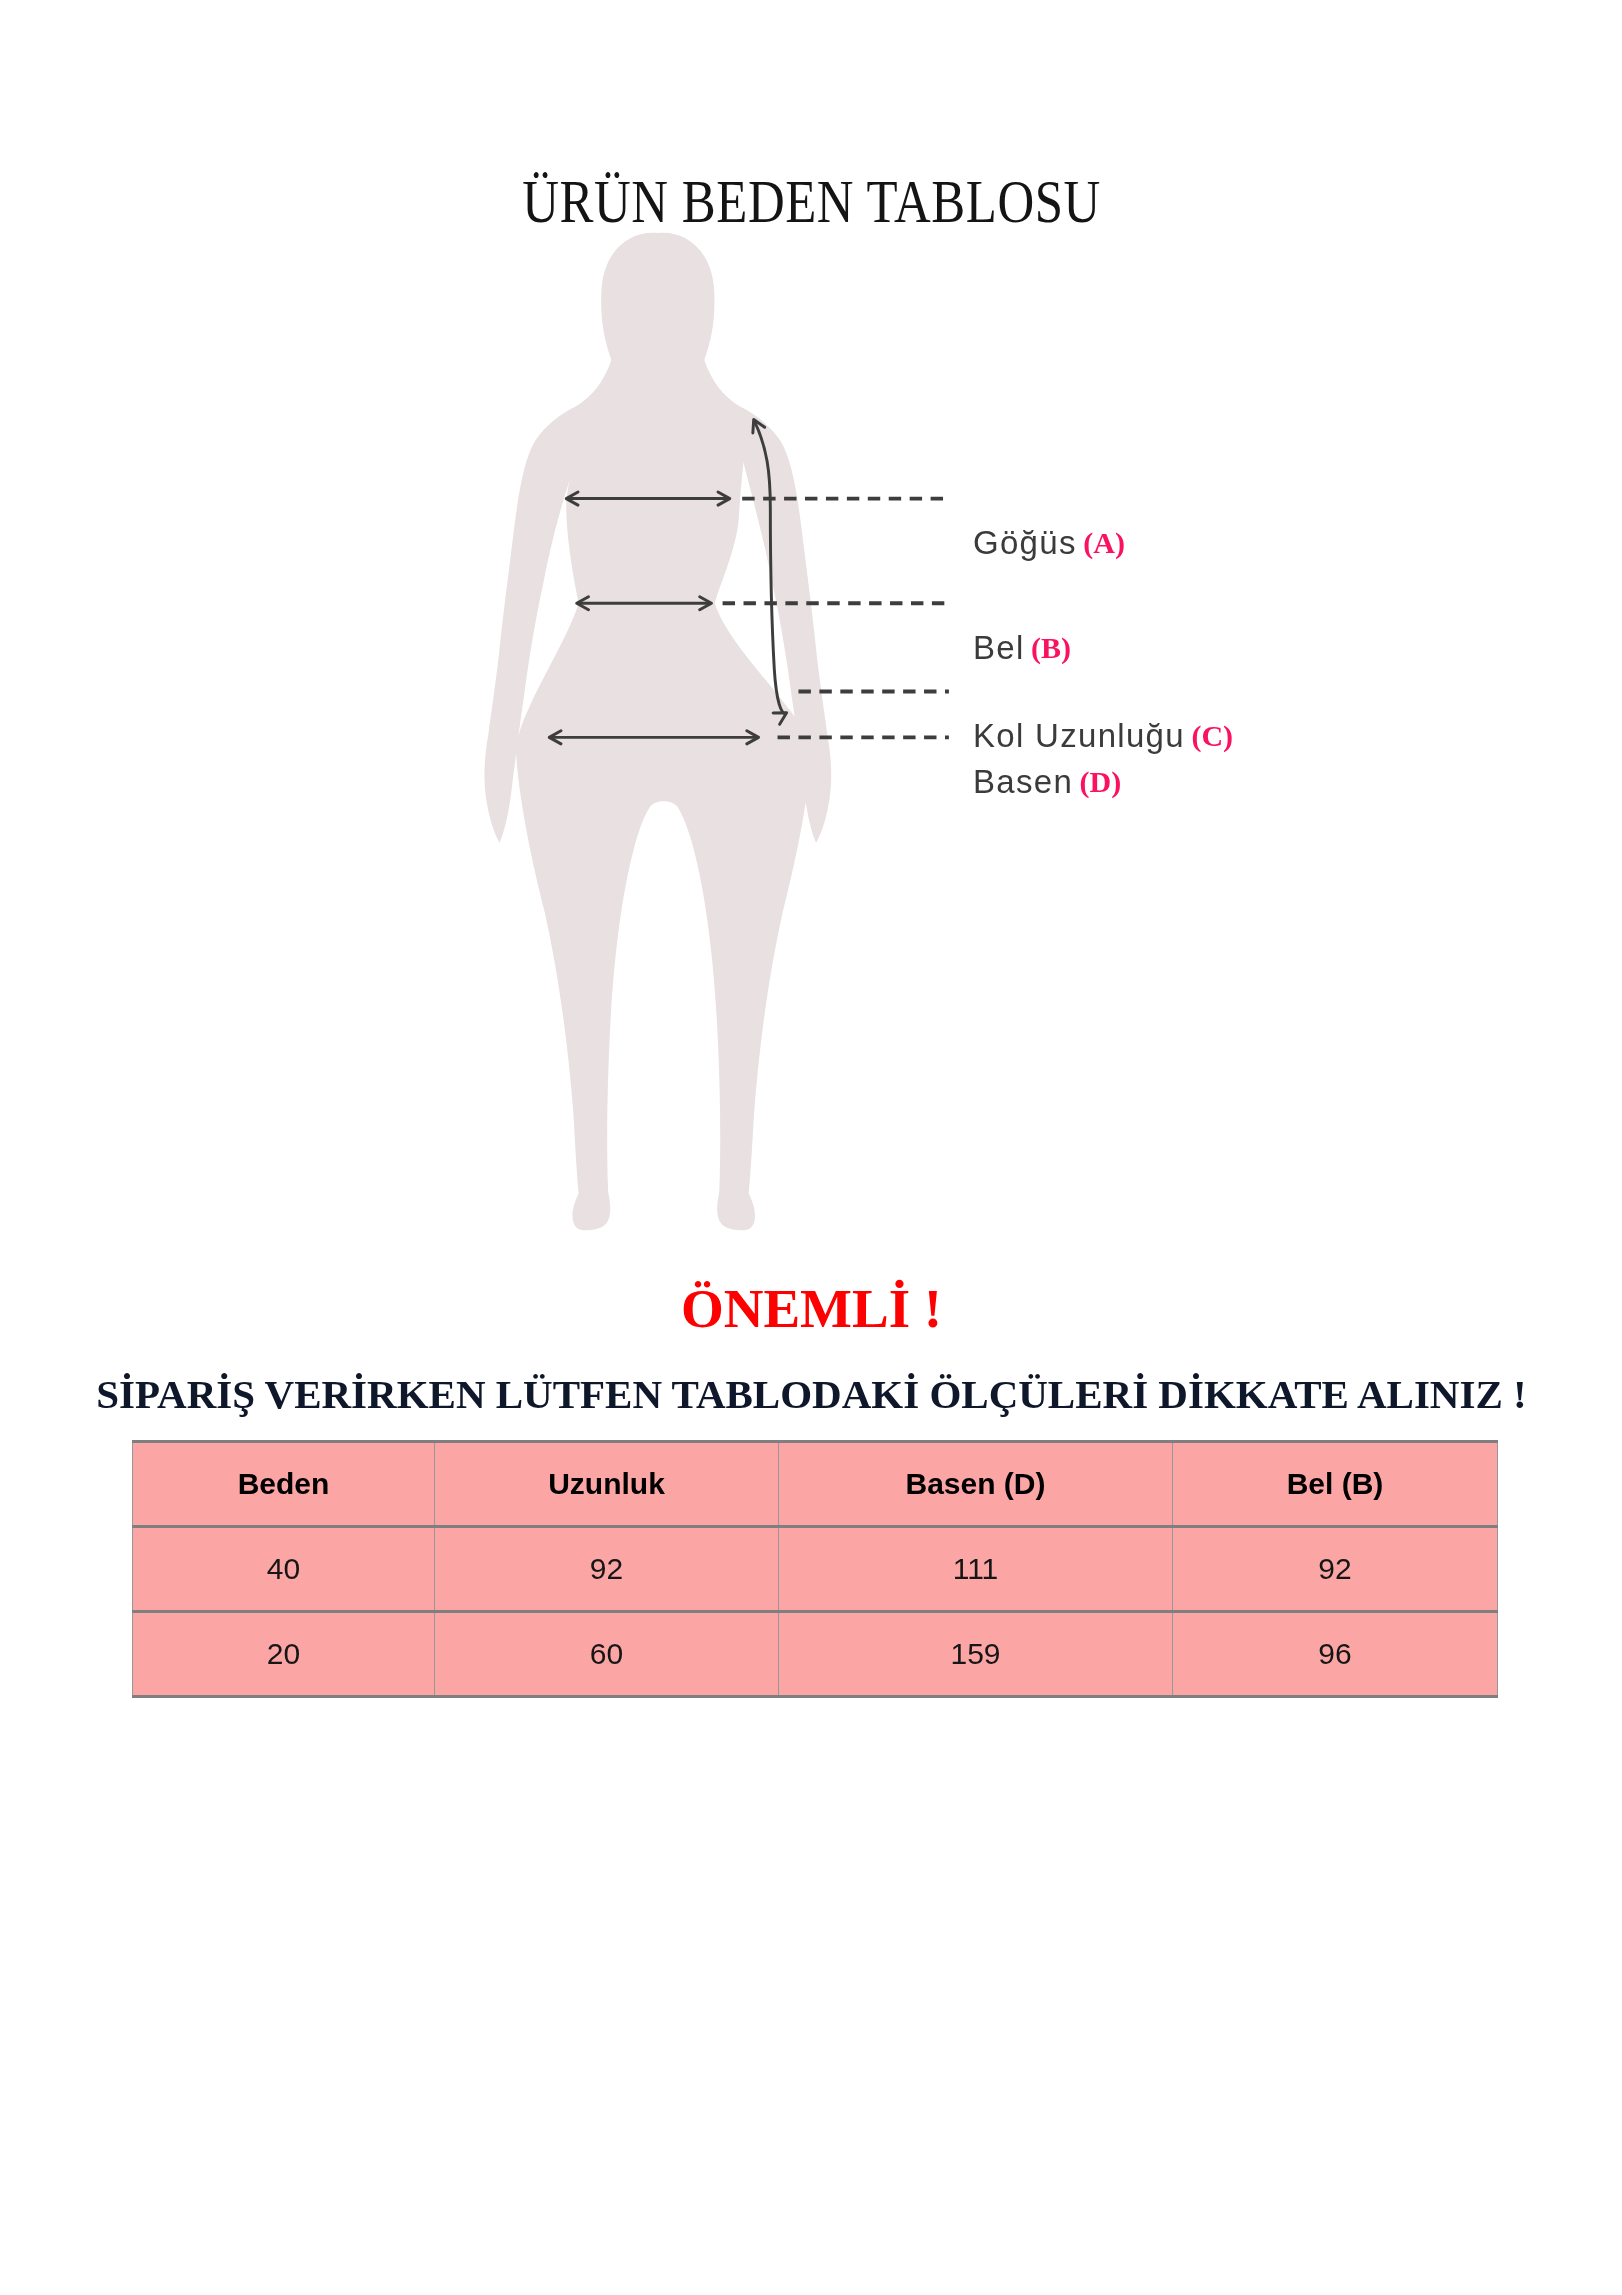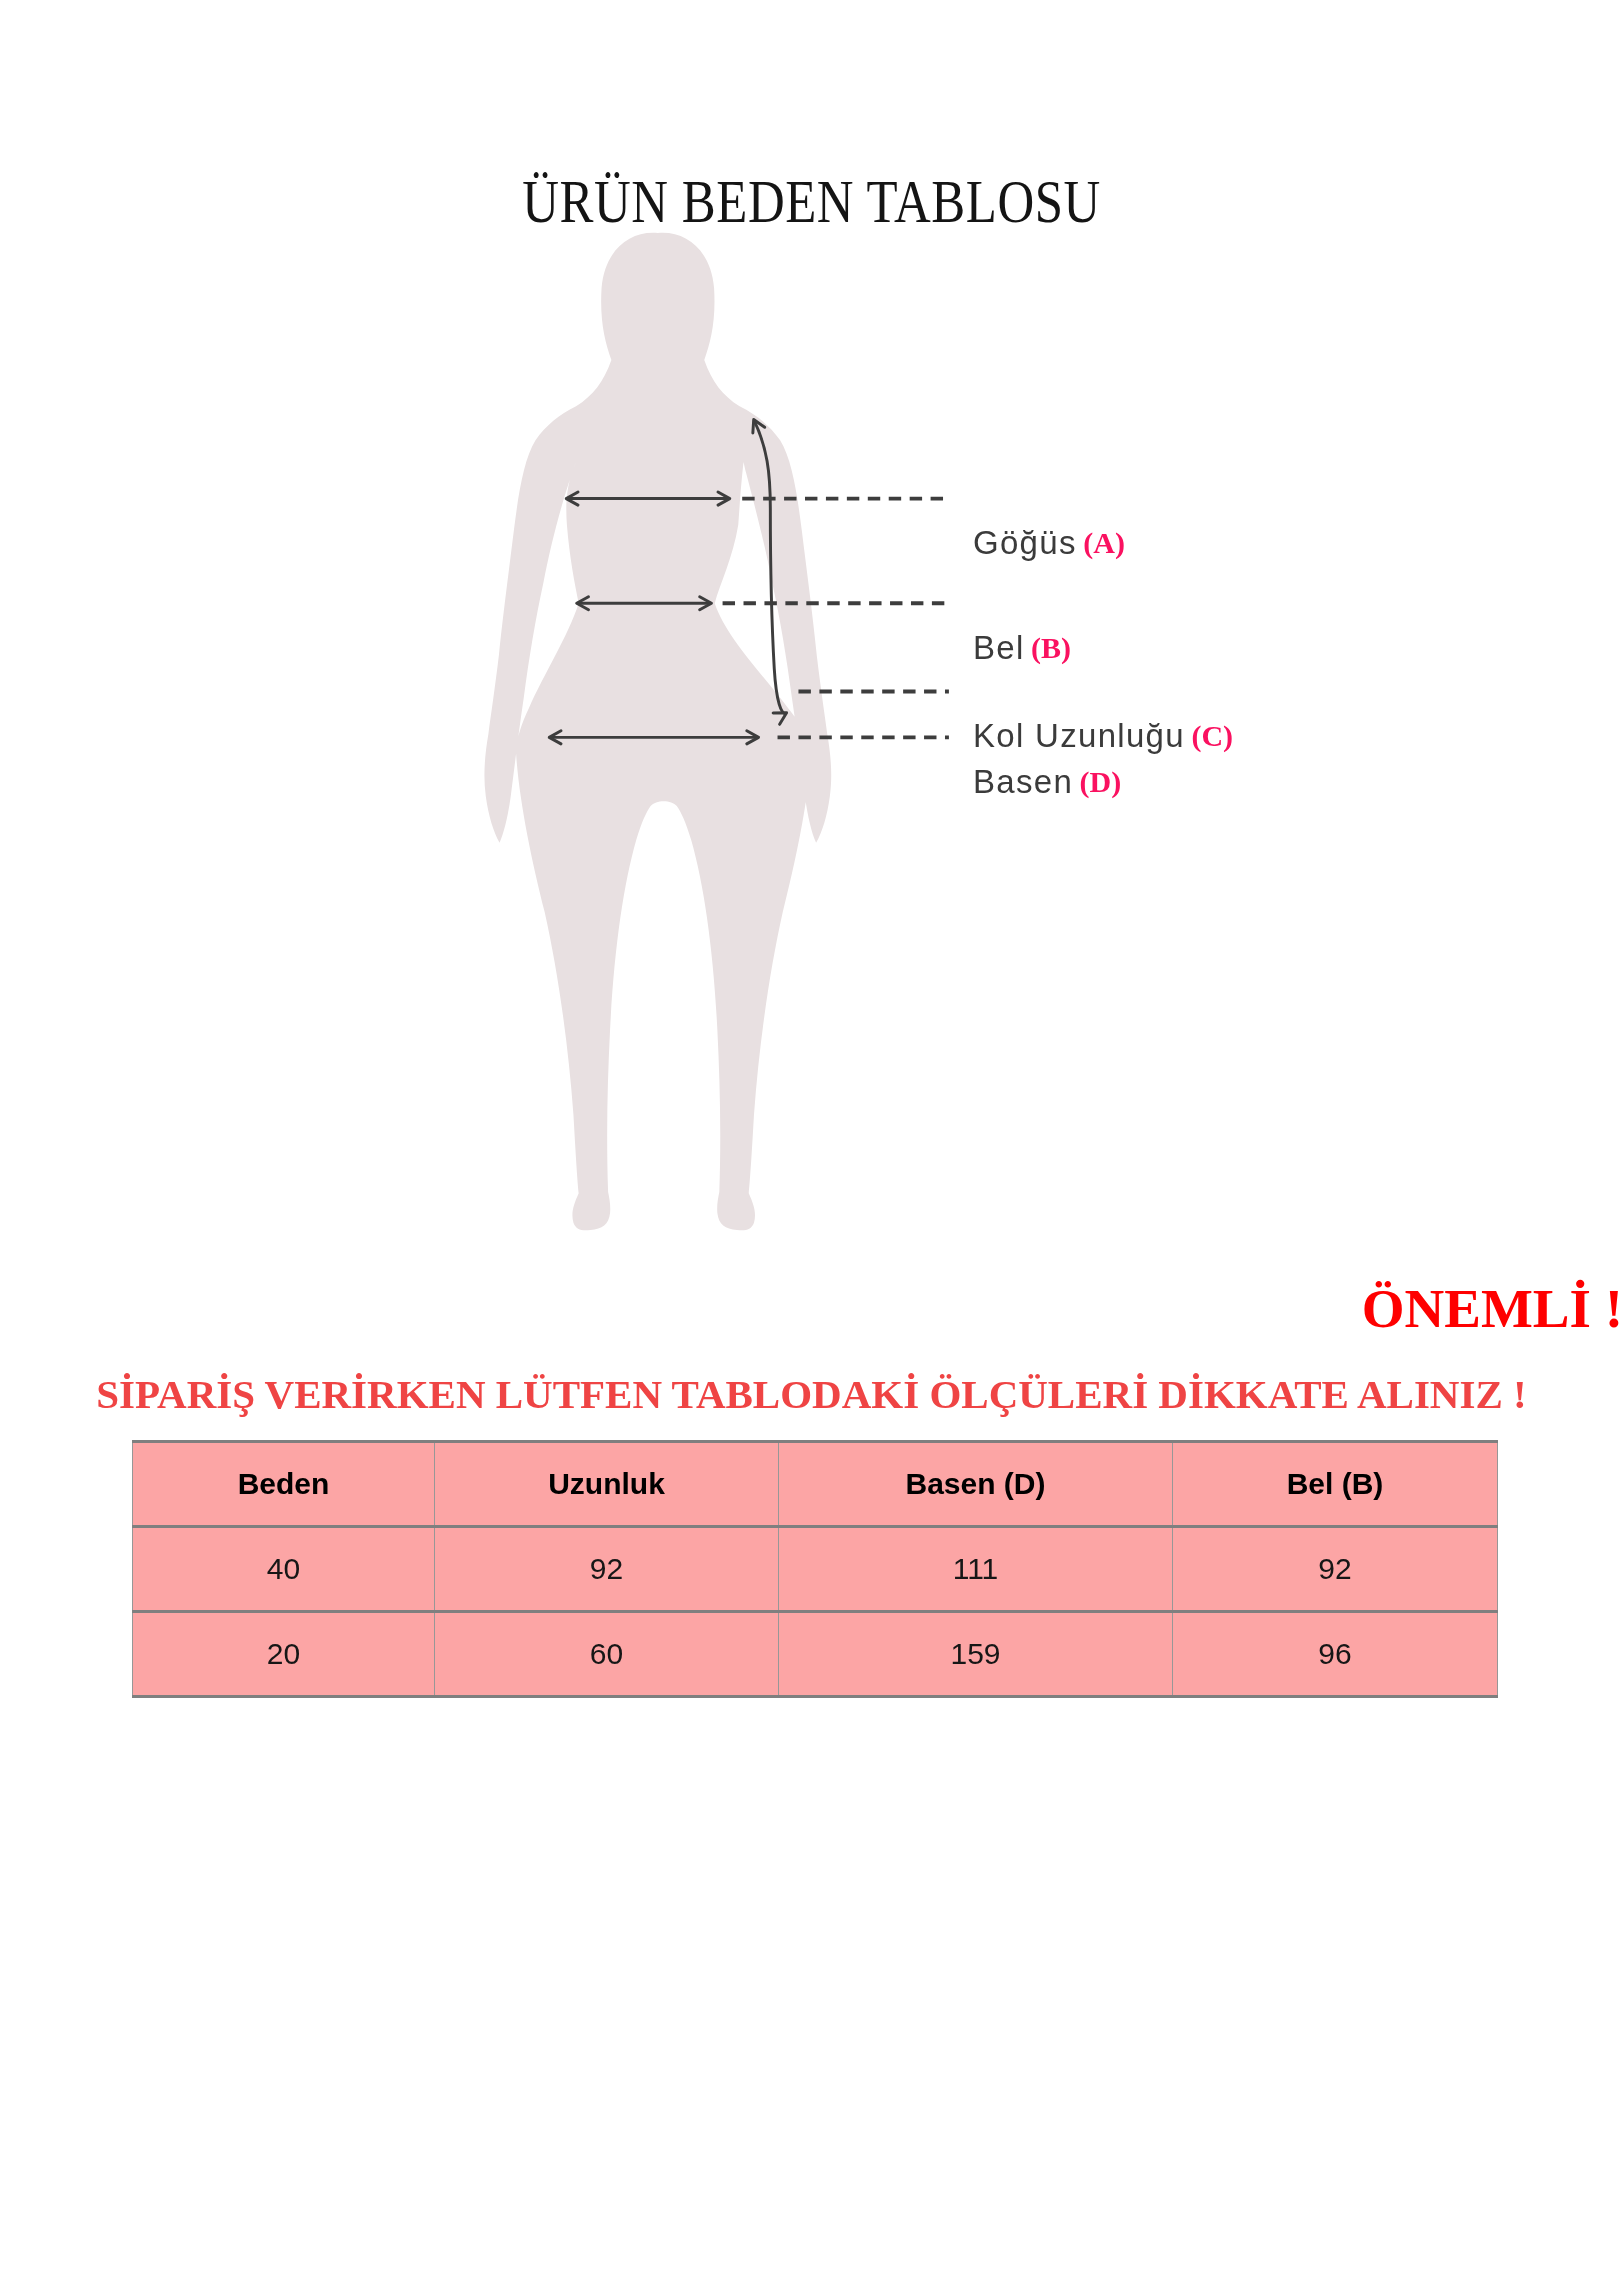--- a/index.html
+++ b/index.html
@@ -58,39 +58,39 @@
     font-weight: 700;
     font-size: 30px;
     color: #fa1160;
     margin-left: 6.5px;
   }
   .warn-heading {
     position: absolute;
     top: 1279px;
     left: 0;
     width: 100%;
-    text-align: right;
+    text-align: center;
     font-family: "Liberation Serif", serif;
     font-weight: 700;
     font-size: 55px;
     line-height: 60px;
     color: #fe0000;
     white-space: nowrap;
   }
   .warn-subheading {
     position: absolute;
     top: 1371px;
     left: 0;
     width: 100%;
     text-align: center;
     font-family: "Liberation Serif", serif;
     font-weight: 700;
     font-size: 41px;
     line-height: 46px;
-    color: #ef4444;
+    color: #0f172a;
     letter-spacing: 0px;
     white-space: nowrap;
   }
   table.size-table {
     position: absolute;
     left: 132px;
     top: 1440px;
     width: 1365px;
     border-collapse: collapse;
     table-layout: fixed;

